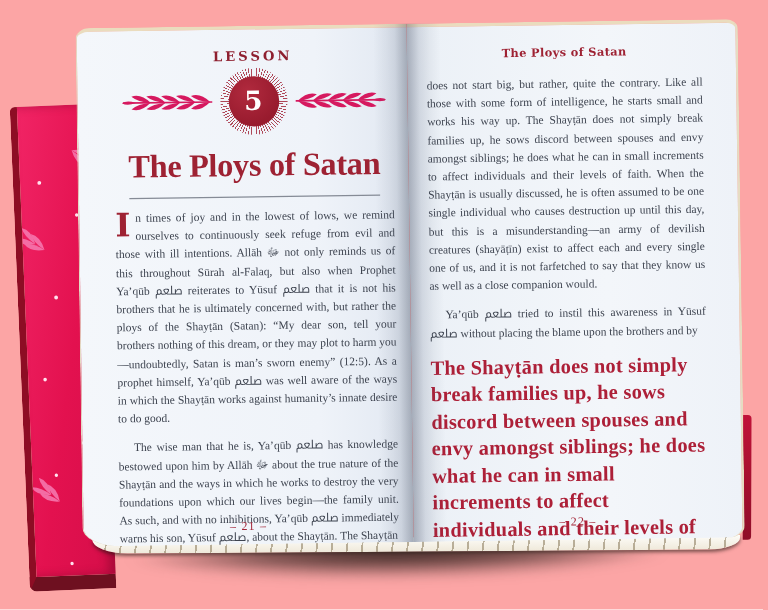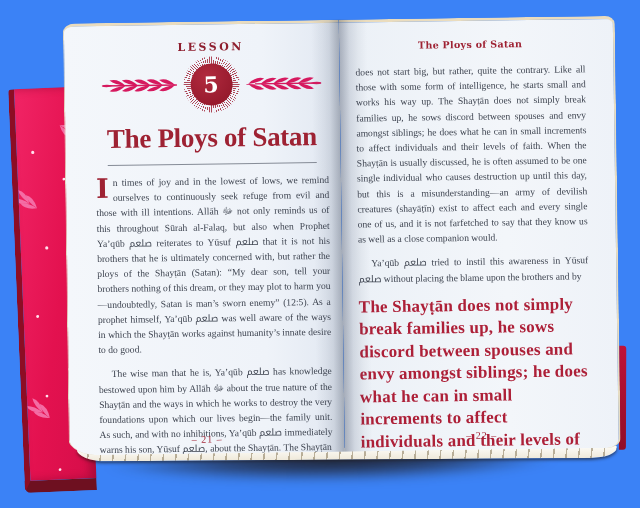--- a/index.html
+++ b/index.html
@@ -1,16 +1,16 @@
 <!DOCTYPE html>
 <html><head>
 <meta charset="utf-8">
 <style>
   html,body{margin:0;padding:0;background:#ffffff;}
-  .stage{position:relative;width:640px;height:508px;background:#3b82f6;overflow:hidden;
+  .stage{position:relative;width:640px;height:508px;background:#fca5a5;overflow:hidden;
          font-family:"Liberation Serif","DejaVu Serif",serif;}
   .book{position:absolute;left:16px;top:12px;width:608px;height:478px;transform:rotate(-0.8deg);}
 
   
   .book-shadow{position:absolute;left:34px;top:444px;width:556px;height:34px;z-index:1;
     background:radial-gradient(55% 100% at 50% 0%, rgba(26,17,13,0.92) 0%, rgba(26,17,13,0.6) 40%, rgba(26,17,13,0) 78%);
     filter:blur(5px);border-radius:50%;}
 
   
   .cover{position:absolute;left:0px;top:72px;width:66px;height:392px;z-index:2;

